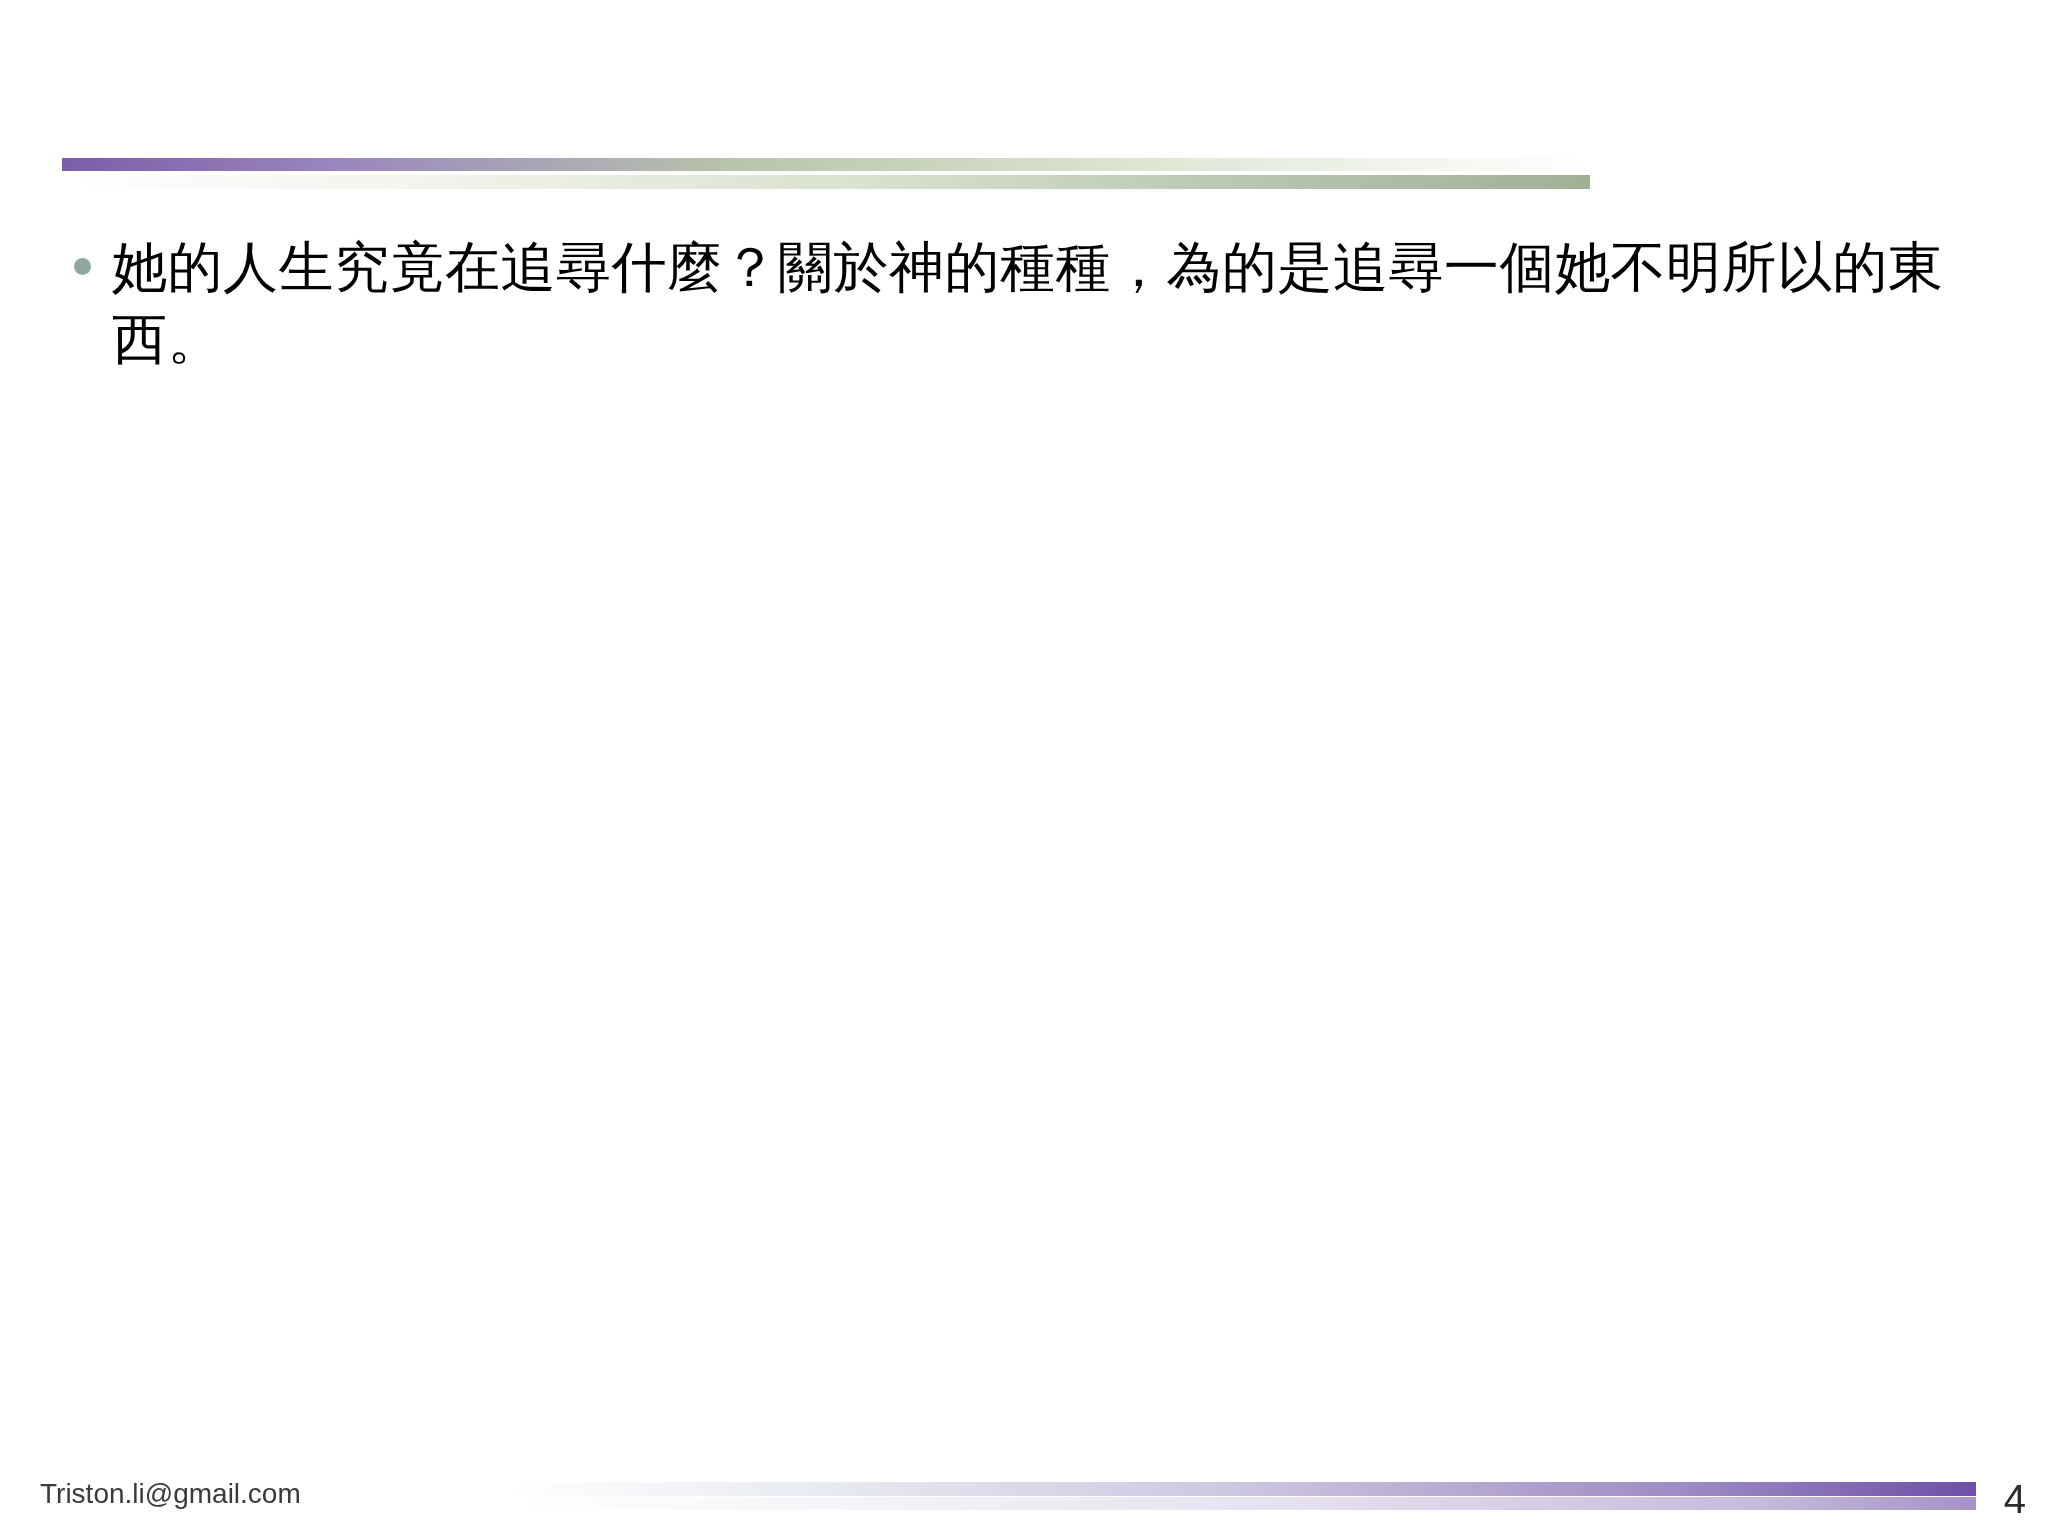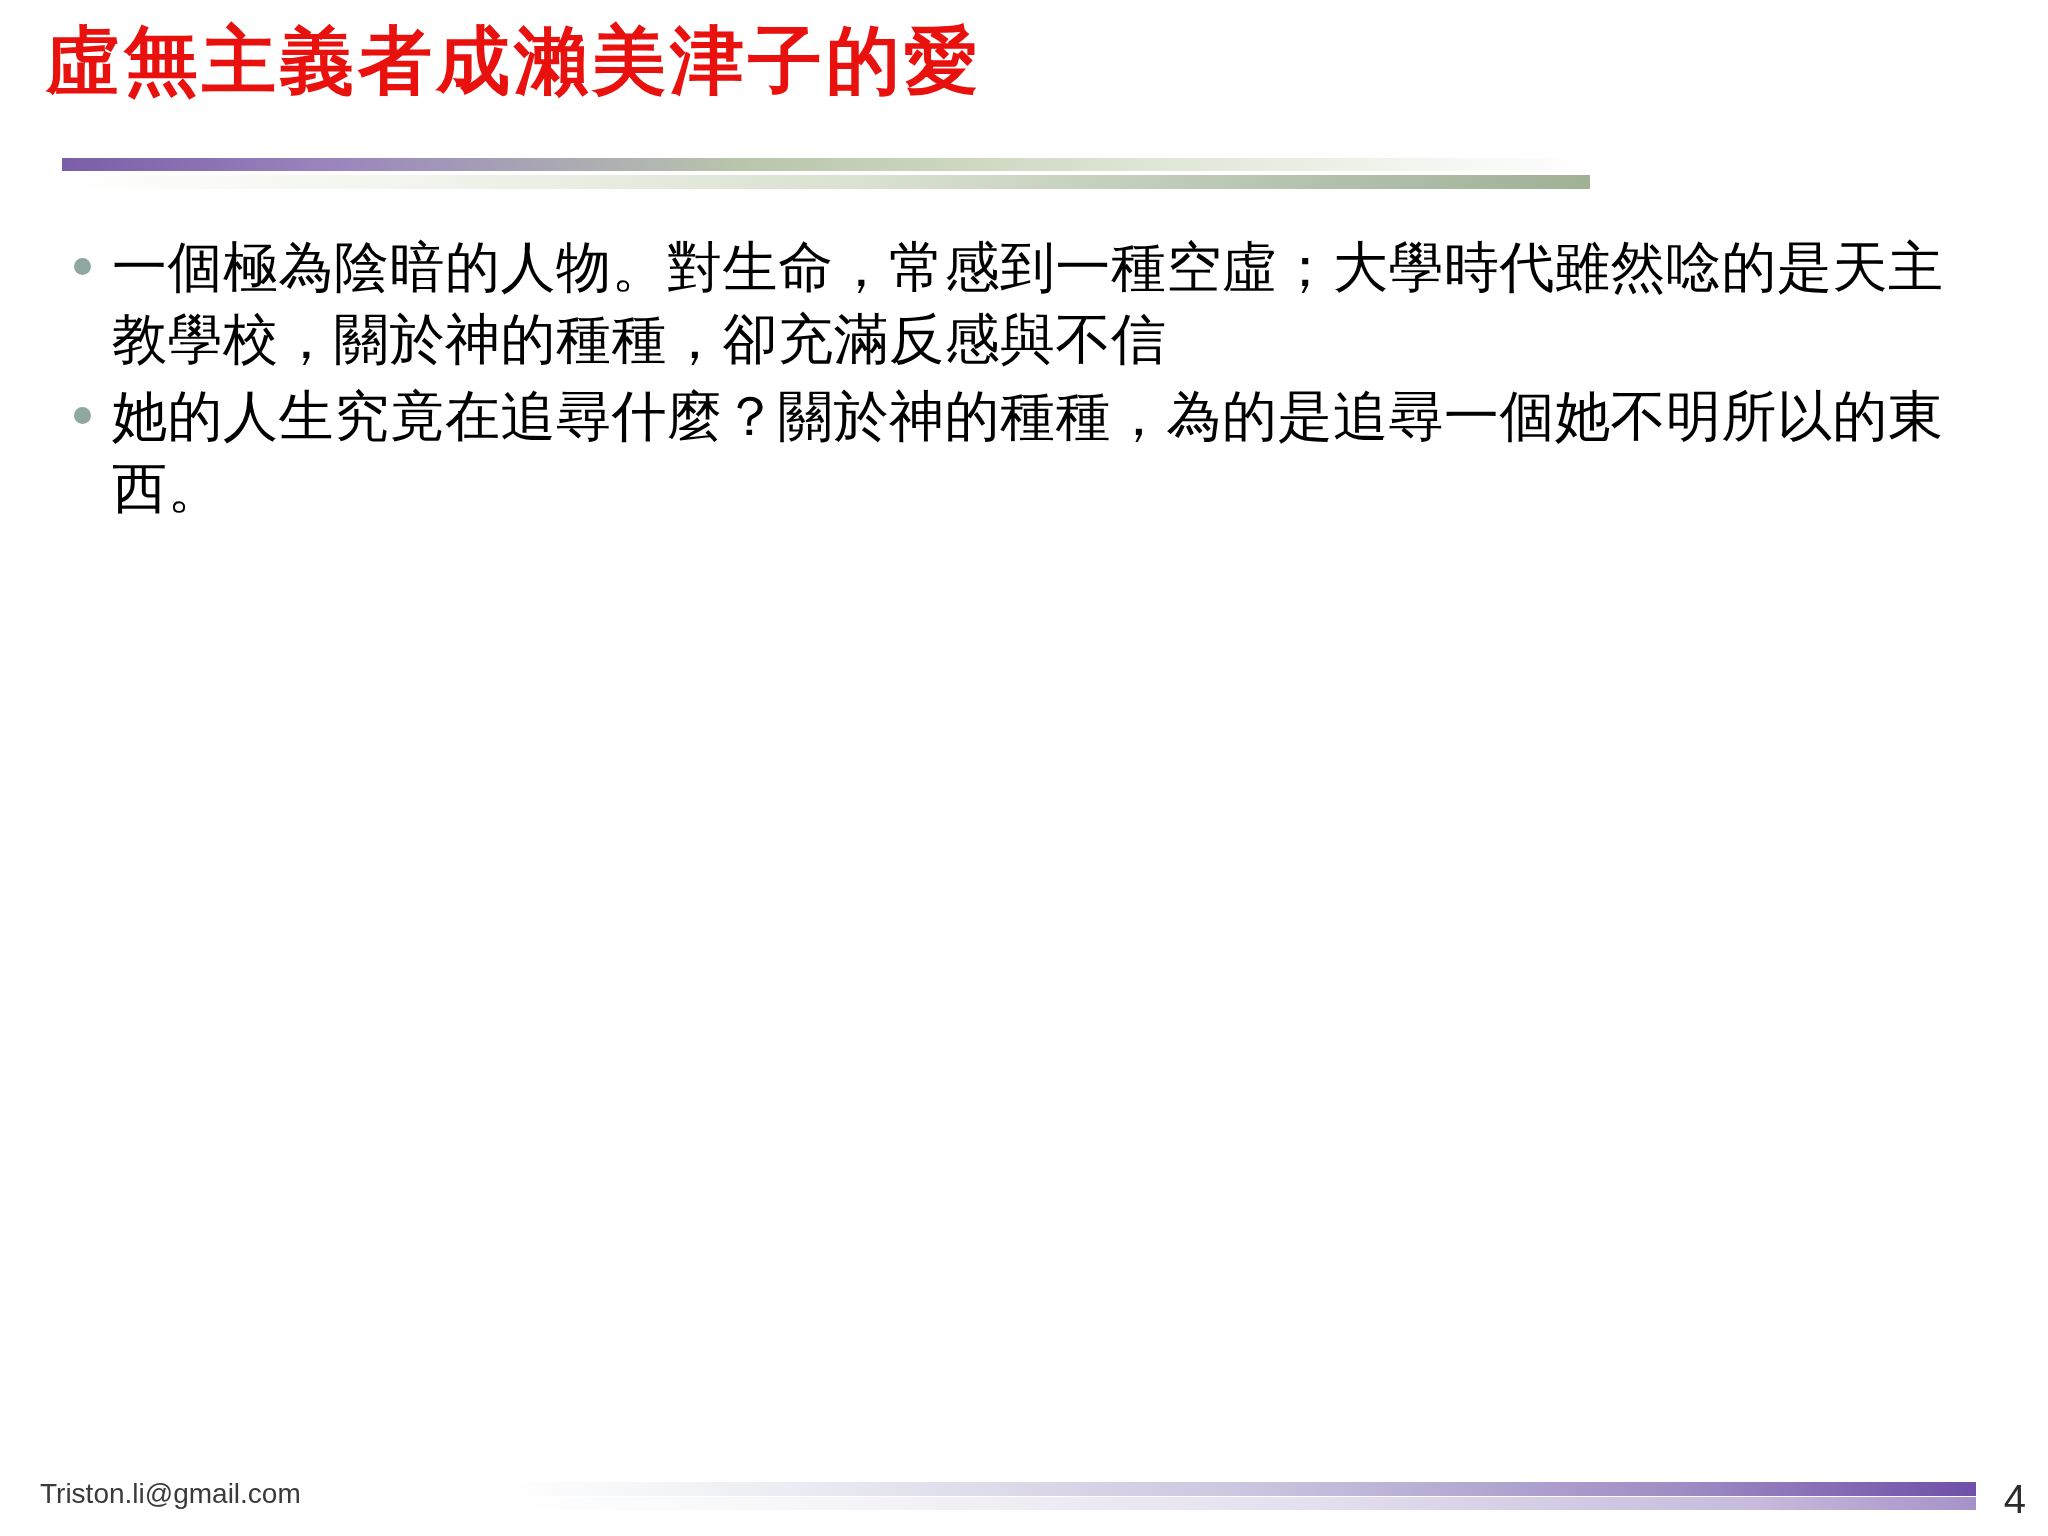--- a/index.html
+++ b/index.html
@@ -125,33 +125,26 @@
     font-family: "Liberation Sans", sans-serif;
     font-size: 40px;
     color: #2b2b2b;
   }
 </style>
 </head>
 <body>
 
 <div class="slide">
 
-  <div class="slide-title">虛無主義者成瀨美津子的愛</div>
 
   <div class="title-rule"></div>
   <div class="title-rule2"></div>
 
   <div class="body">
 
-    <div class="bullet-row">
-      <div class="bullet-dot">
-          <span></span>
-        </div>
-      <div class="bullet-text">一個極為陰暗的人物。對生命，常感到一種空虛；大學時代雖然唸的是天主教學校，關於神的種種，卻充滿反感與不信</div>
-    </div>
 
 
     <div class="bullet-row">
       <div class="bullet-dot">
           <span></span>
         </div>
       <div class="bullet-text">她的人生究竟在追尋什麼？關於神的種種，為的是追尋一個她不明所以的東西。</div>
     </div>
 
 

